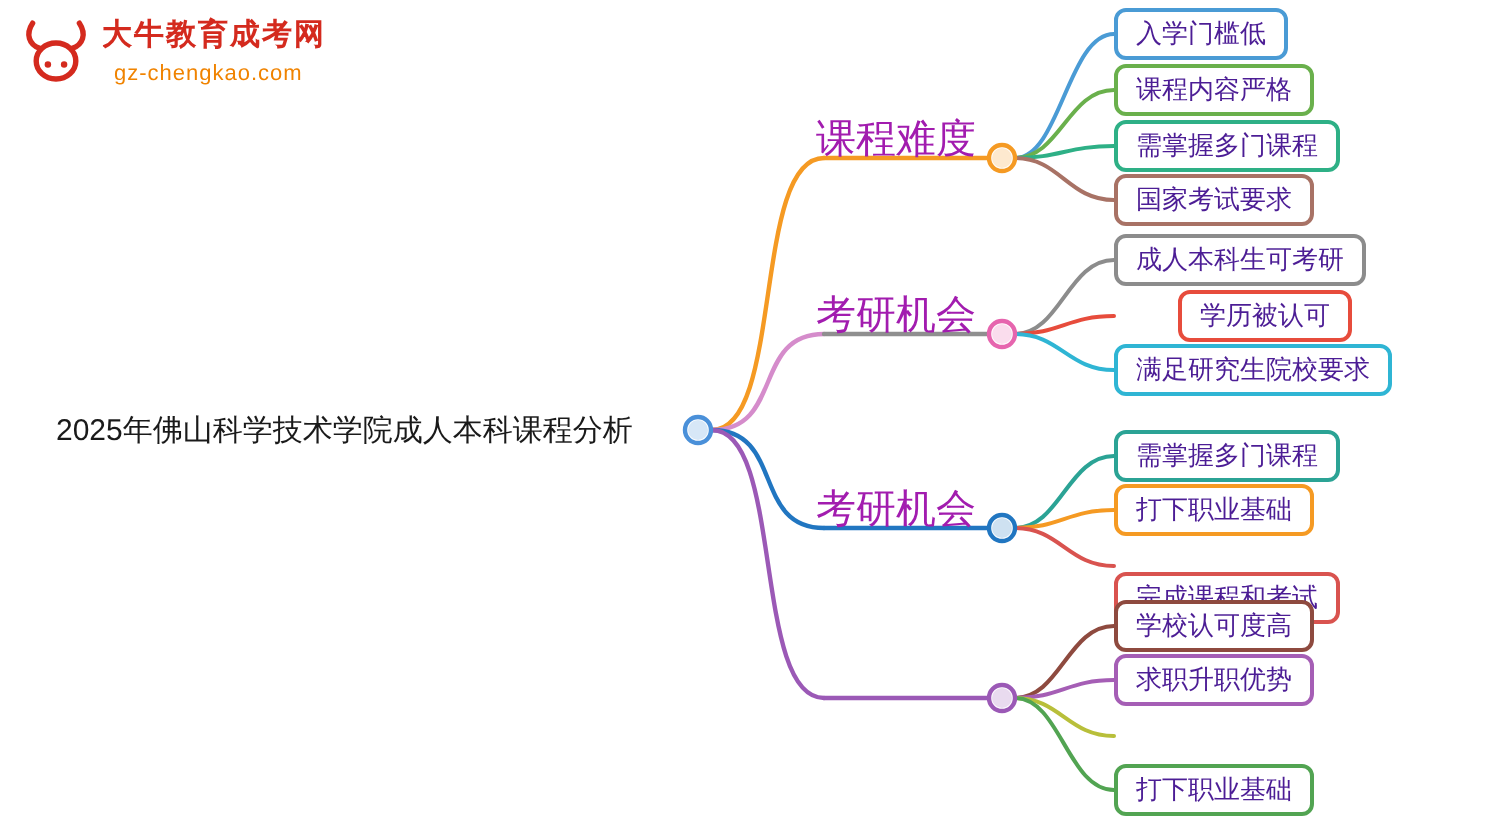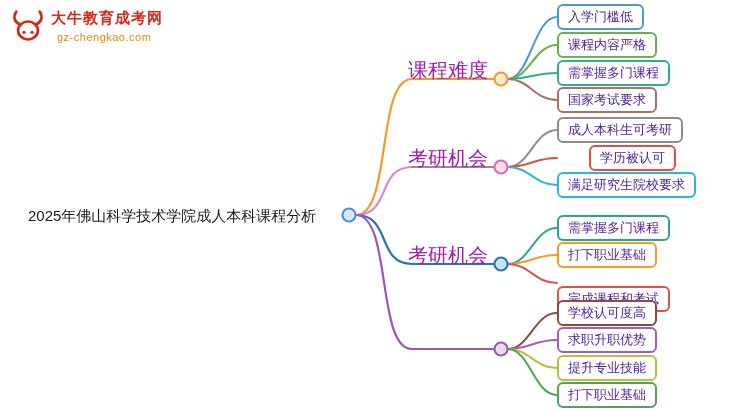--- a/index.html
+++ b/index.html
@@ -126,17 +126,16 @@
       <div class="branch-label" style="right: 262px; top: 148px;">考研机会</div>
       <div class="child-node" style="left: 557px; top: 117px; border-color: rgb(140, 140, 140);">成人本科生可考研</div>
       <div class="child-node" style="left: 557px; top: 145px; border-color: rgb(231, 76, 60); margin-left: 32px;">学历被认可</div>
       <div class="child-node" style="left: 557px; top: 172px; border-color: rgb(47, 181, 212);">满足研究生院校要求</div>
       <div class="branch-label" style="right: 262px; top: 245px;">考研机会</div>
       <div class="child-node" style="left: 557px; top: 215px; border-color: rgb(43, 163, 149);">需掌握多门课程</div>
       <div class="child-node" style="left: 557px; top: 242px; border-color: rgb(245, 154, 35);">打下职业基础</div>
       <div class="child-node" style="left: 557px; top: 260px; border-color: rgb(217, 83, 79); margin-top: 26px;">完成课程和考试</div>
       <div class="child-node" style="left: 557px; top: 300px; border-color: rgb(142, 74, 63);">学校认可度高</div>
       <div class="child-node" style="left: 557px; top: 327px; border-color: rgb(165, 94, 181);">求职升职优势</div>
-      <div class="child-node" style="left: 557px; top: 355px; border-color: rgb(184, 191, 58);">提升专业技能</div>
       <div class="child-node" style="left: 557px; top: 382px; border-color: rgb(82, 164, 82);">打下职业基础</div>
     </div>
 
 </div>
 
 </body></html>

